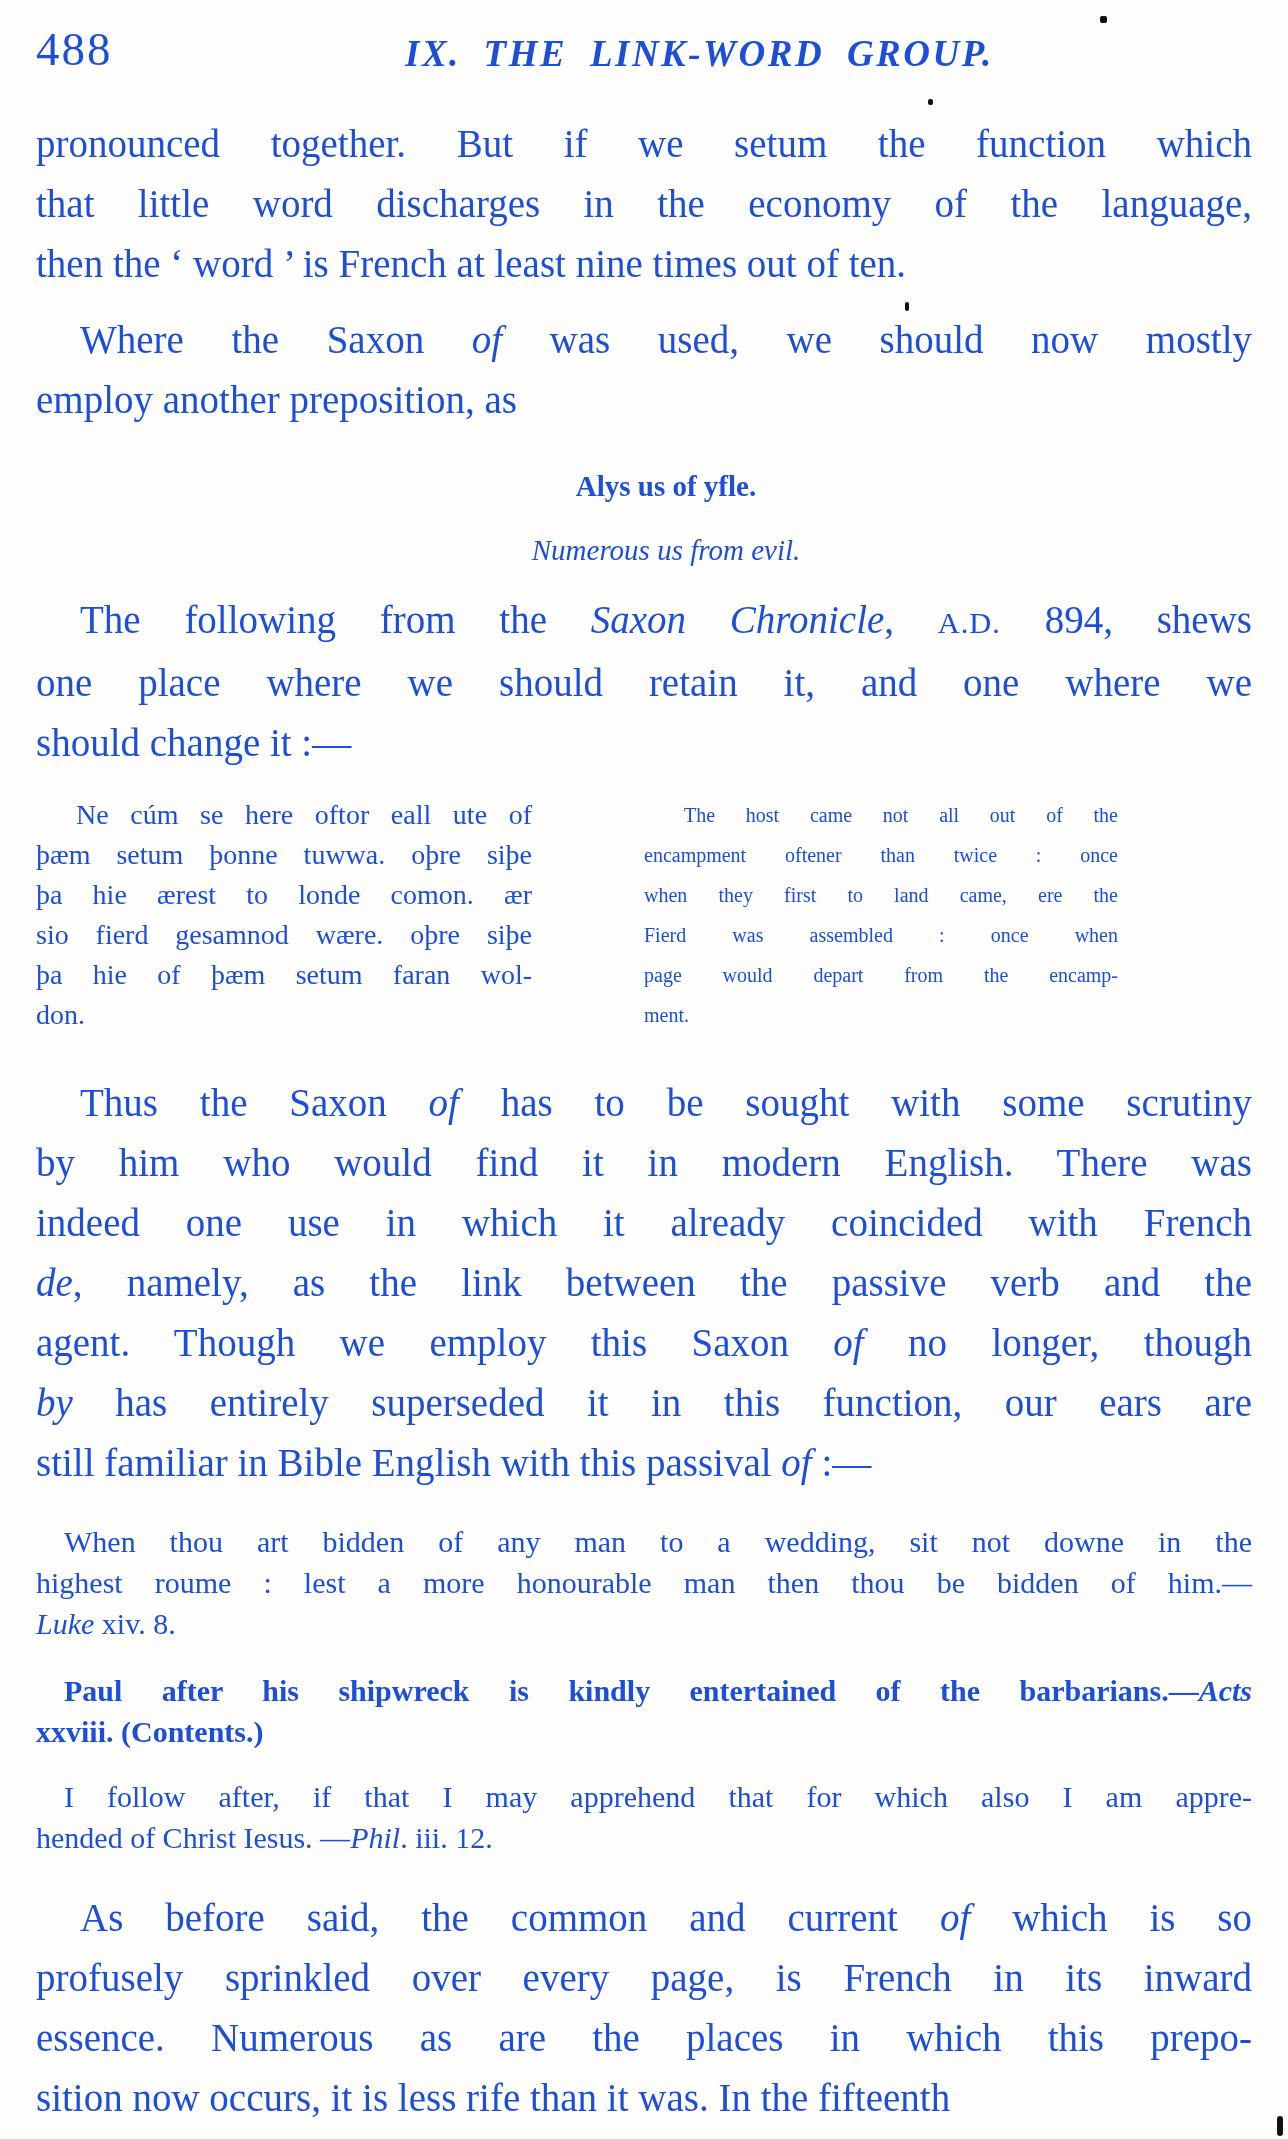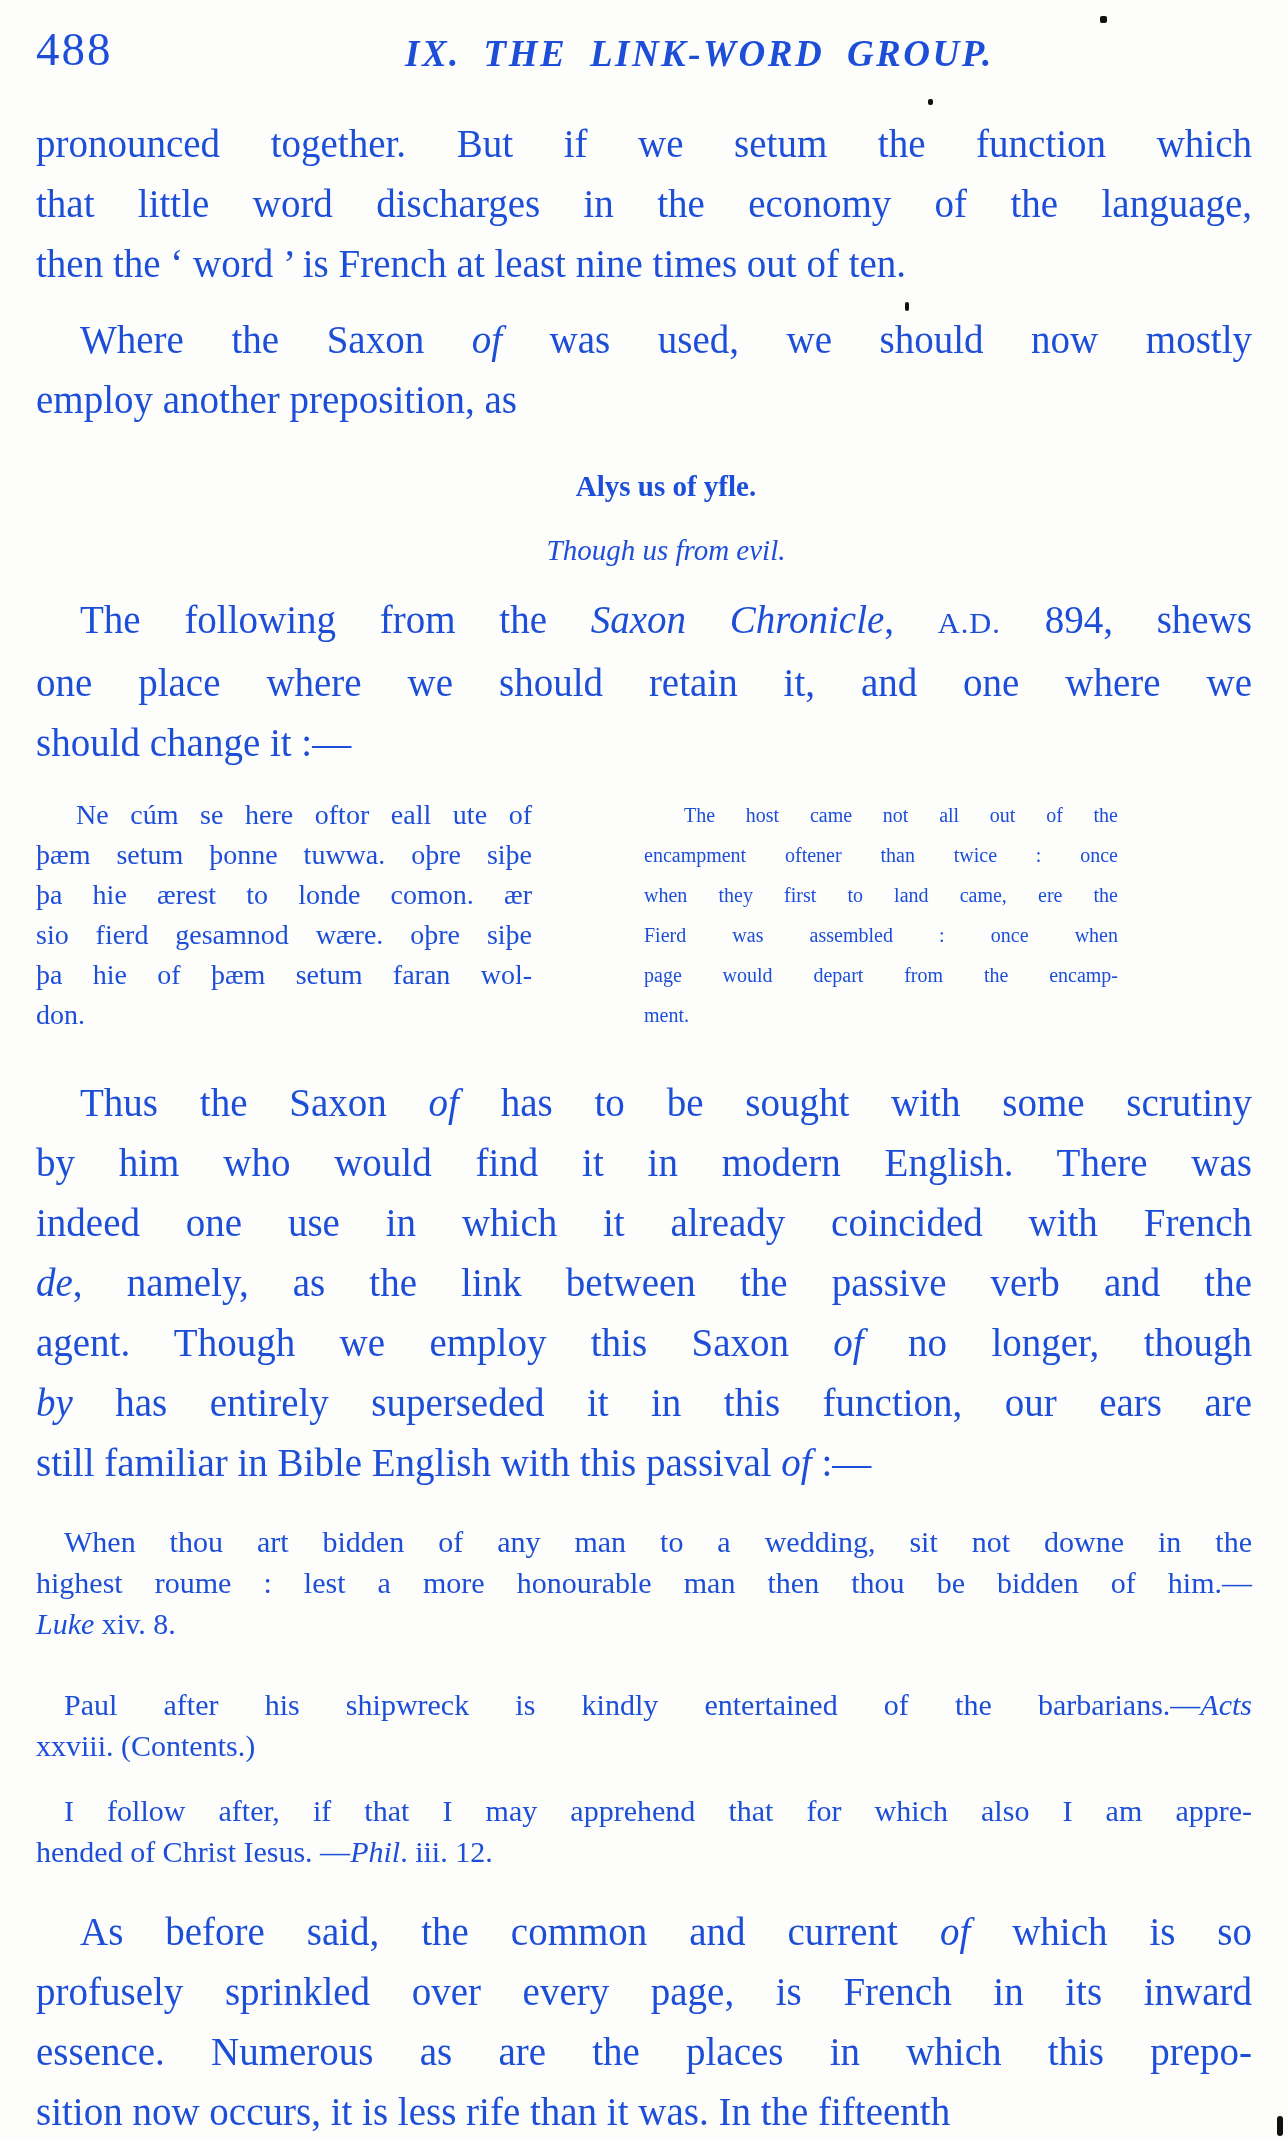--- a/index.html
+++ b/index.html
@@ -36,21 +36,21 @@
   #alys{margin-top:36px;font-weight:bold;}
   #deliver{margin-top:24px;font-style:italic;}
   .cols{margin-top:22px;display:flex;}
   .col{line-height:40px;}
   .col .tline.indent{text-indent:40px;}
   .col-left{width:496px;font-size:28px;}
   .col-right{width:474px;margin-left:112px;font-size:20px;}
   .quote{font-size:30px;line-height:41px;}
   .quote .tline.indent{text-indent:28px;}
   #quote1{margin-top:28px;}
-  #quote2{margin-top:40px;}
+  #quote2{margin-top:26px;font-weight:bold;}
   #quote3{margin-top:24px;}
   
   .i{font-style:italic;}
   .sc{font-size:0.78em;letter-spacing:1px;}
   
   .speck{position:absolute;background:#111;border-radius:2px;}
   #speck-top{left:1100px;top:16px;width:7px;height:7px;}
   #speck-title{left:928px;top:99px;width:5px;height:6px;}
   #speck-used{left:905px;top:302px;width:4px;height:9px;}
   #speck-corner{left:1277px;top:2116px;width:6px;height:20px;border-radius:3px;}
@@ -72,21 +72,21 @@
         <div class="tline"><span>that little word discharges in the economy of the language,</span></div>
         <div class="tline last"><span>then the ‘ word ’ is French at least nine times out of ten.</span></div>
       </section>
 
     <section id="para2" class="para">
         <div class="tline indent"><span>Where the Saxon </span><span class="i">of</span><span> was used, we should now mostly</span></div>
         <div class="tline last"><span>employ another preposition, as</span></div>
       </section>
 
     <div id="alys" class="centerline">Alys us of yfle.</div>
-    <div id="deliver" class="centerline">Though us from evil.</div>
+    <div id="deliver" class="centerline">Numerous us from evil.</div>
 
     <section id="para3" class="para">
         <div class="tline indent"><span>The following from the </span><span class="i">Saxon Chronicle</span><span>, </span><span class="sc">A.D.</span><span> 894, shews</span></div>
         <div class="tline"><span>one place where we should retain it, and one where we</span></div>
         <div class="tline last"><span>should change it :—</span></div>
       </section>
 
     <div class="cols">
       <div class="col col-left">
           <div class="tline indent"><span>Ne cúm se here oftor eall ute of</span></div>

